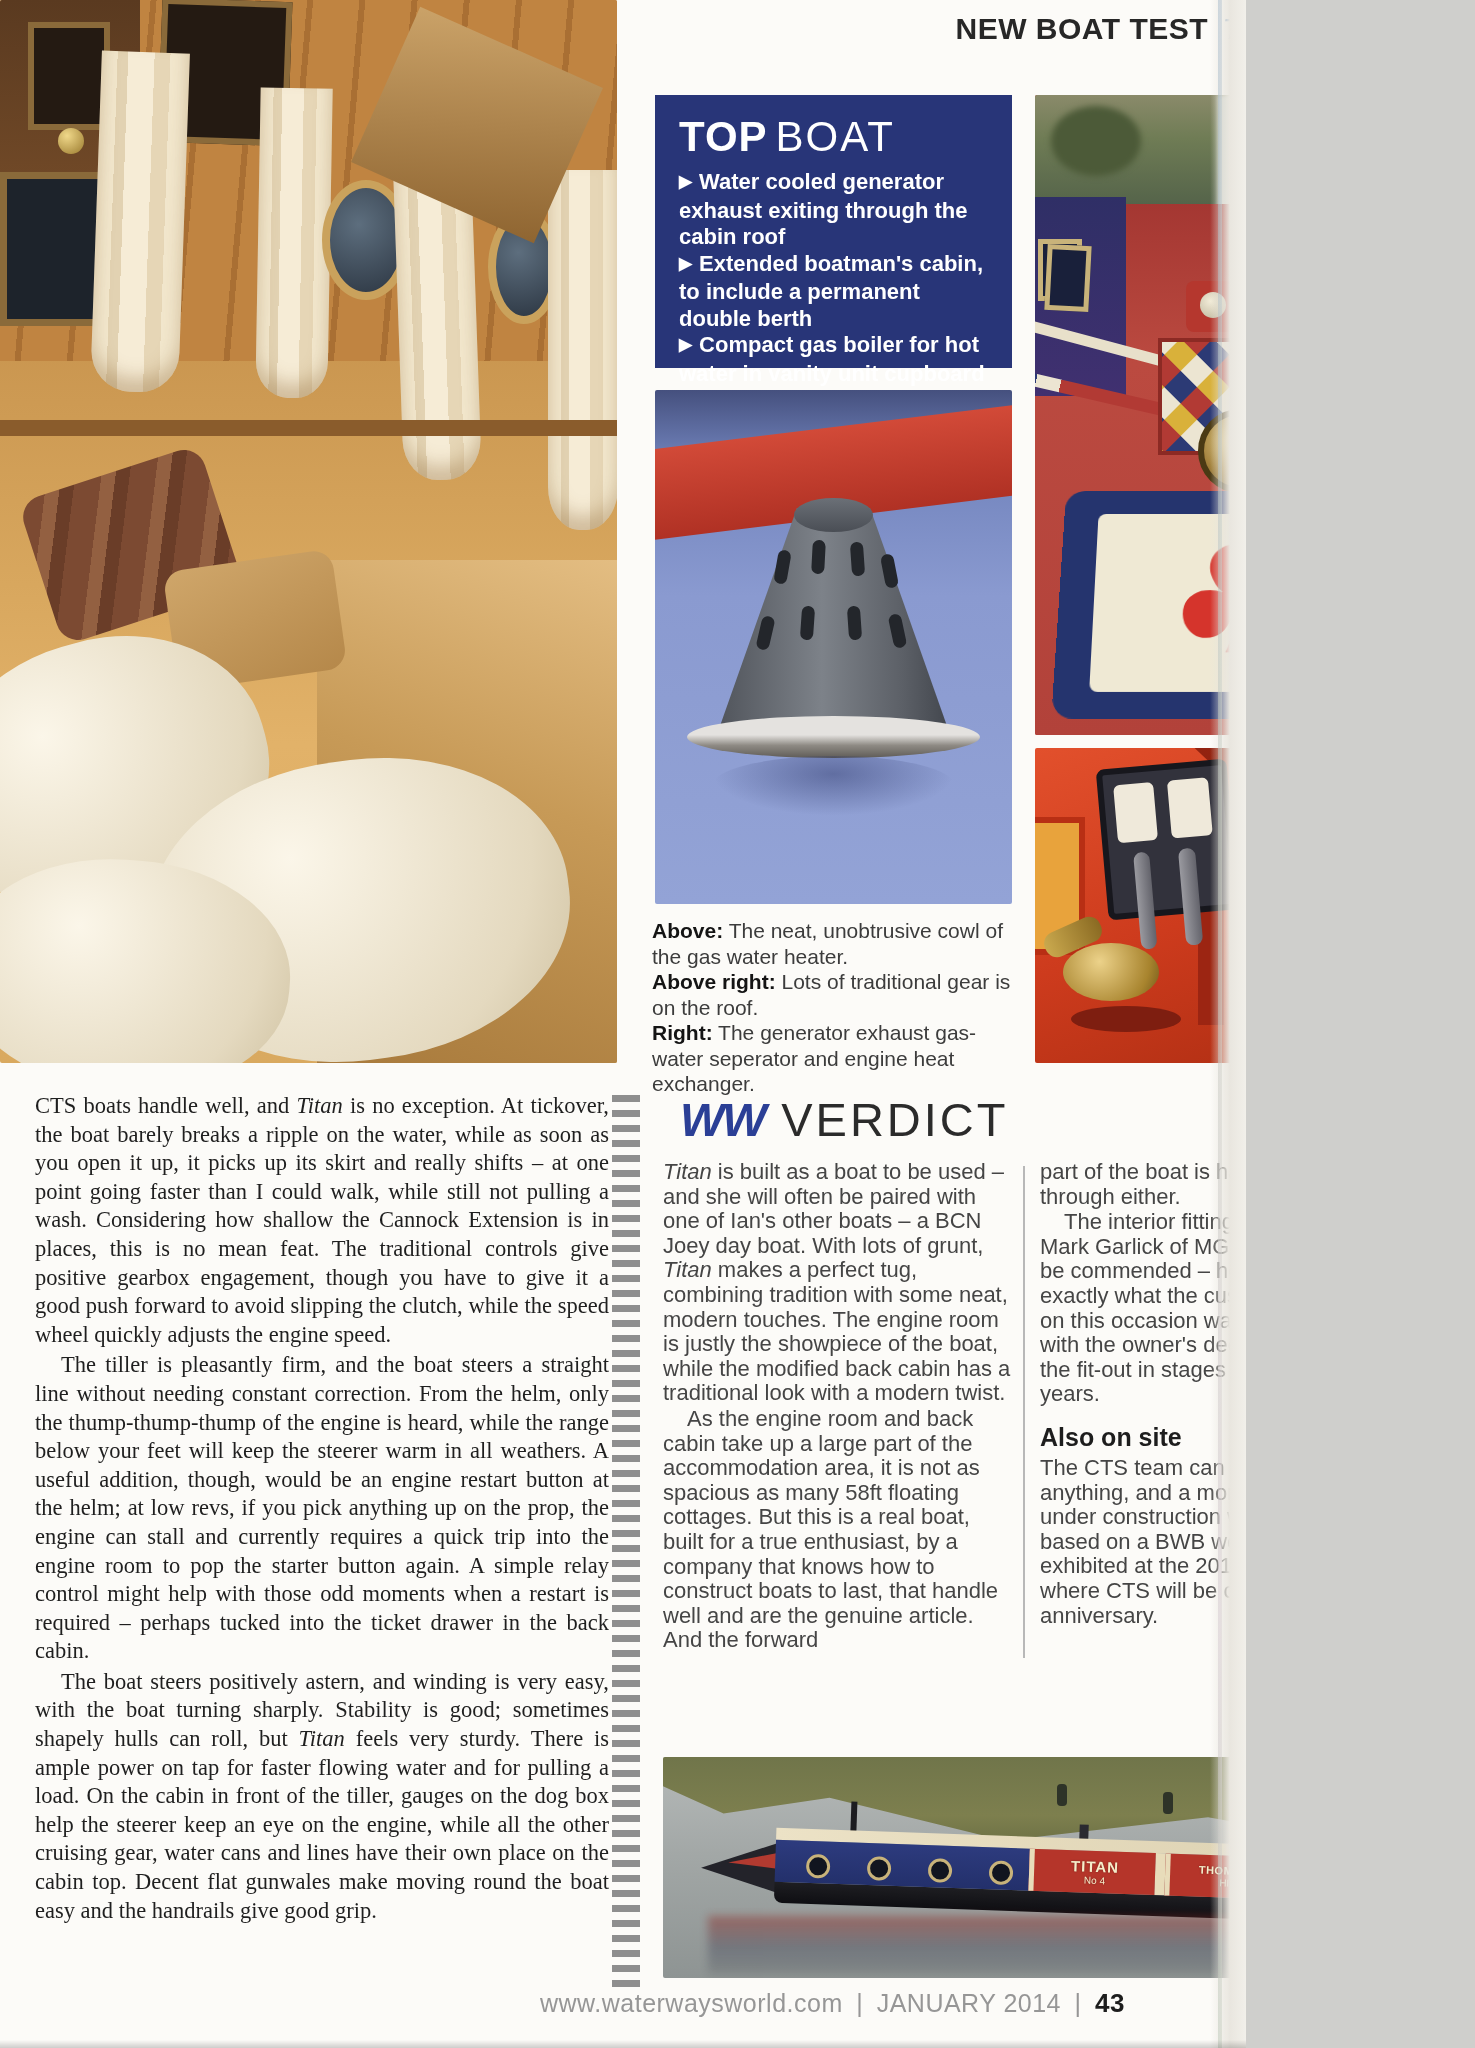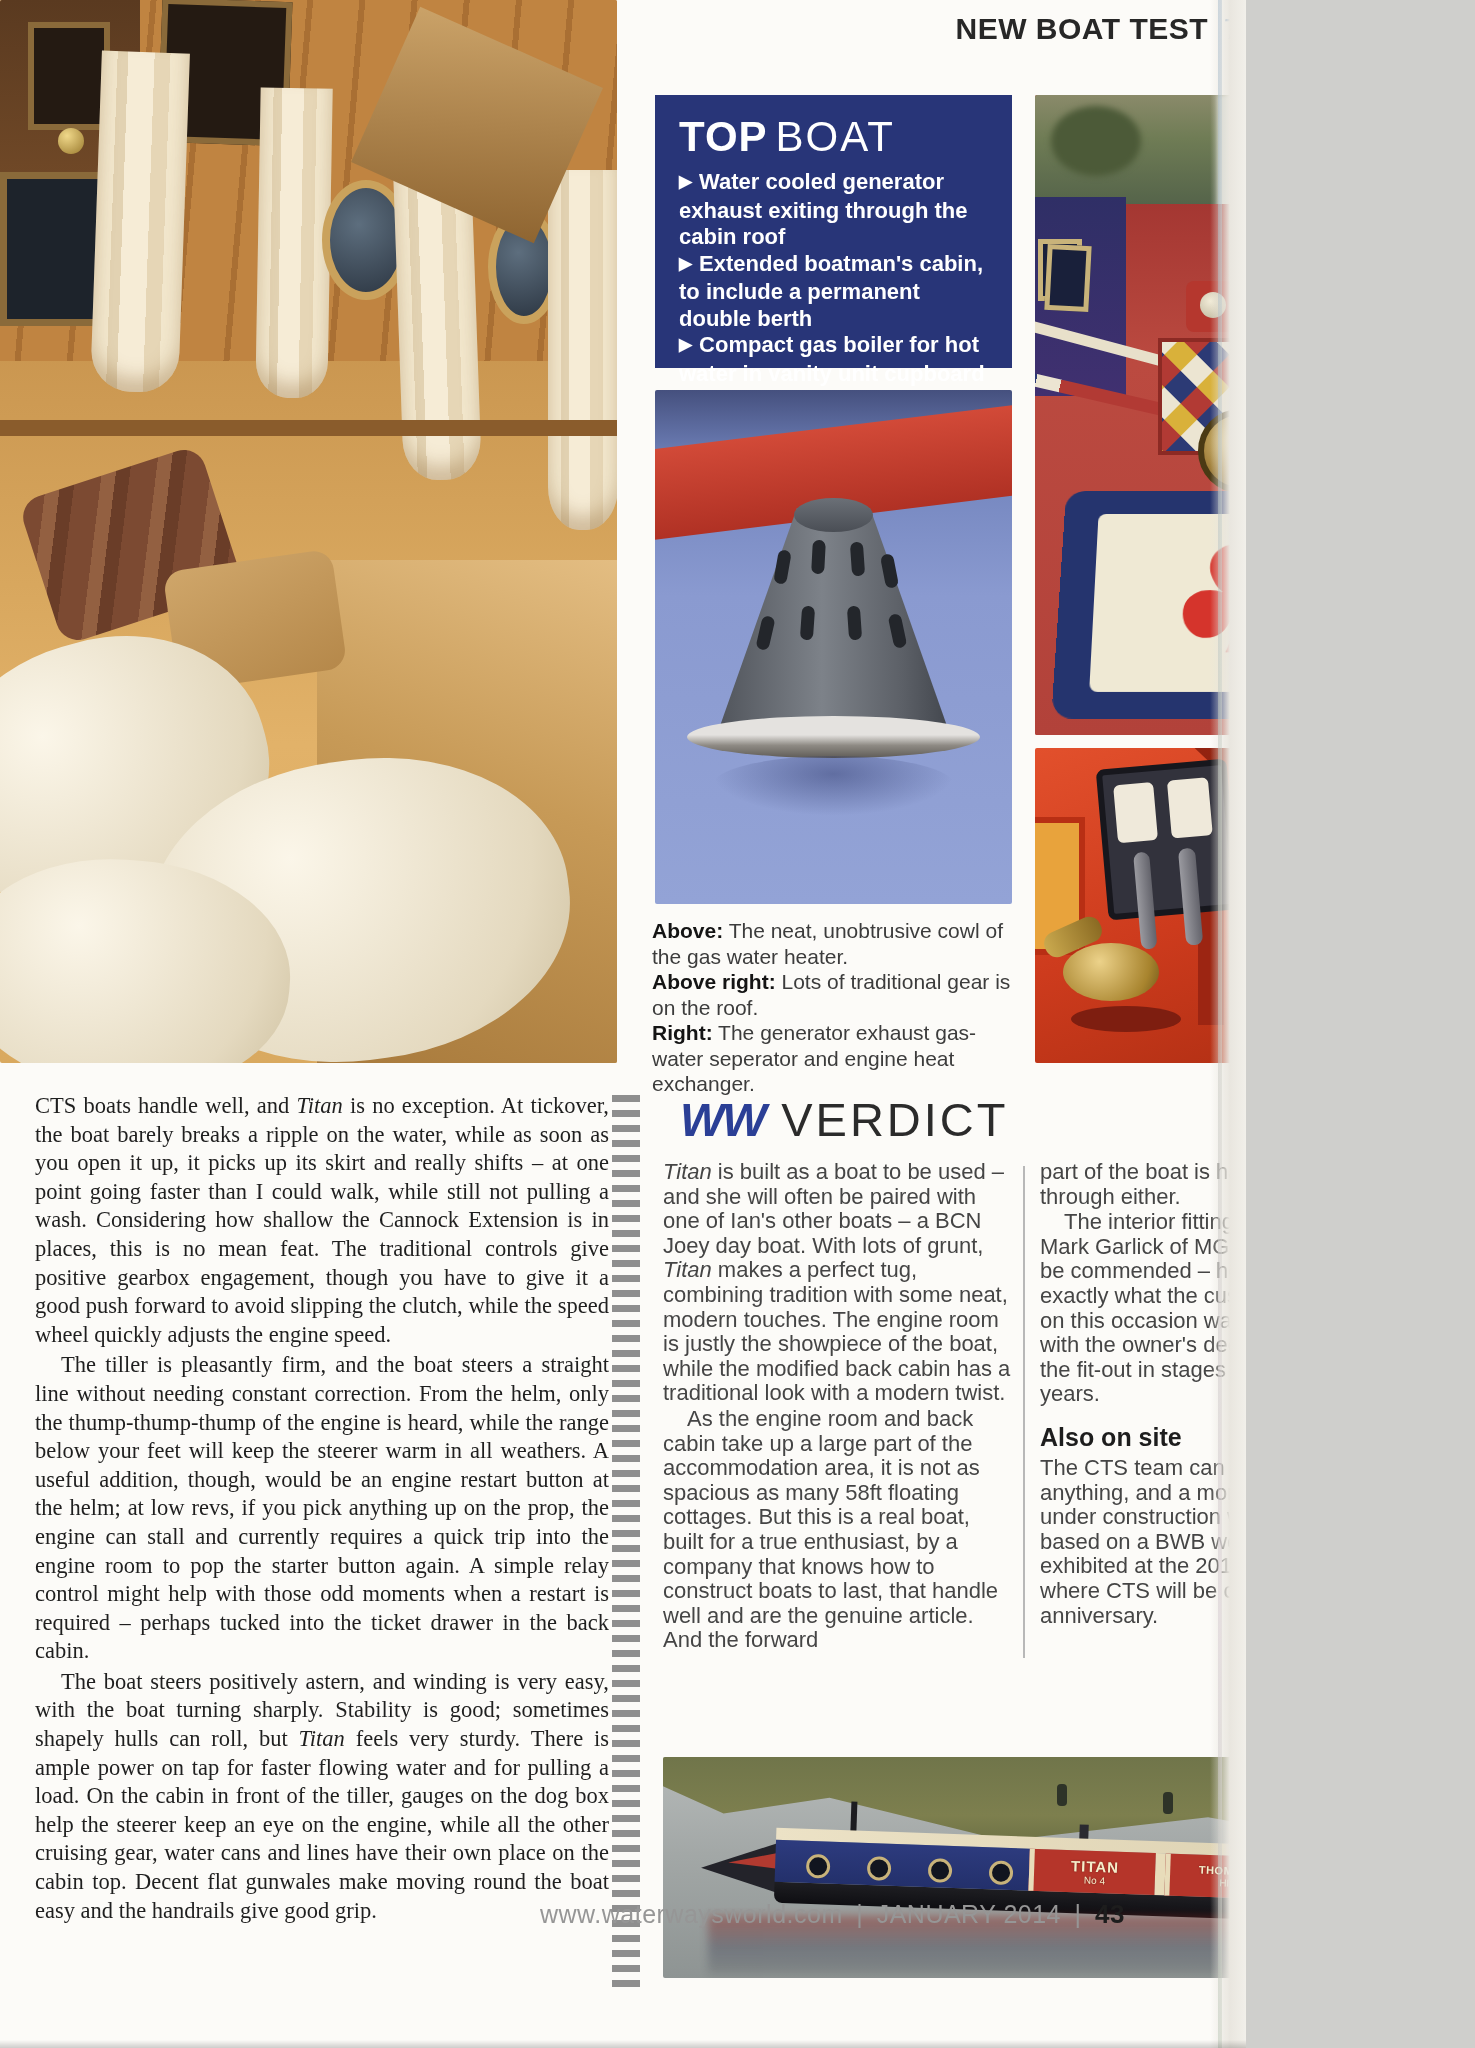--- a/index.html
+++ b/index.html
@@ -213,21 +213,21 @@
   .chimney{position:absolute;left:56%;top:-18%;width:9px;height:24%;background:#2a2a30;}
   .boat-lettering{color:#f6eecb;text-align:center;line-height:1.15;text-shadow:0 0 2px rgba(0,0,0,.4);}
   .l-name{font-size:15px;font-weight:bold;letter-spacing:1px;}
   .l-no{font-size:10px;}
   .l-co{font-size:11px;font-weight:bold;letter-spacing:.5px;}
   .l-pl{font-size:10px;}
   .reflection{position:absolute;left:6%;top:72%;width:88%;height:26%;opacity:.6;filter:blur(4px);
     background:linear-gradient(180deg,rgba(150,45,38,.8) 0%,rgba(40,44,70,.5) 55%,rgba(30,30,34,.2) 100%);}
 
   
-  .footer{position:absolute;left:540px;top:1899px;width:580px;text-align:right;white-space:nowrap;
+  .footer{position:absolute;left:540px;top:1988px;width:580px;text-align:right;white-space:nowrap;
     font-size:25px;color:#969696;letter-spacing:.5px;}
   .footer .pn{font-weight:bold;color:#1d1d1d;font-size:26px;}
   .footer .sep{margin:0 6px;}
 
   
   .edge-right{position:absolute;right:0;top:0;width:36px;height:100%;
     background:linear-gradient(90deg,rgba(240,238,232,0) 0%,#e9e6df 55%,#f2f0ea 100%);}
   .edge-line{position:absolute;right:24px;top:0;width:4px;height:100%;
     background:linear-gradient(180deg,#7c9fc0 0%,#a9b8a9 40%,#c9b8c9 80%,#9fb69f 100%);opacity:.55;}
   .edge-bottom{position:absolute;left:0;bottom:0;width:100%;height:8px;

